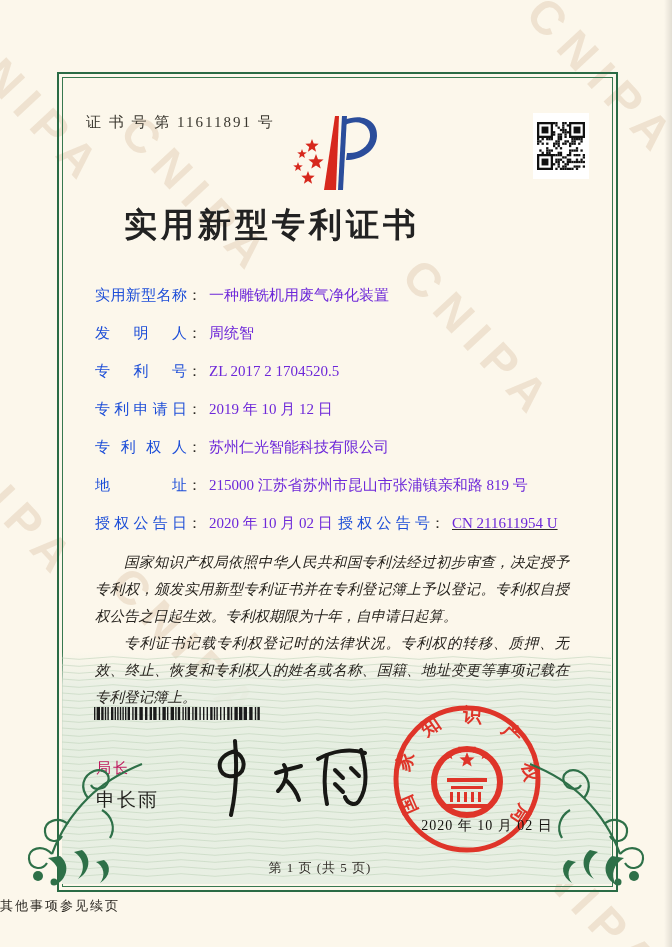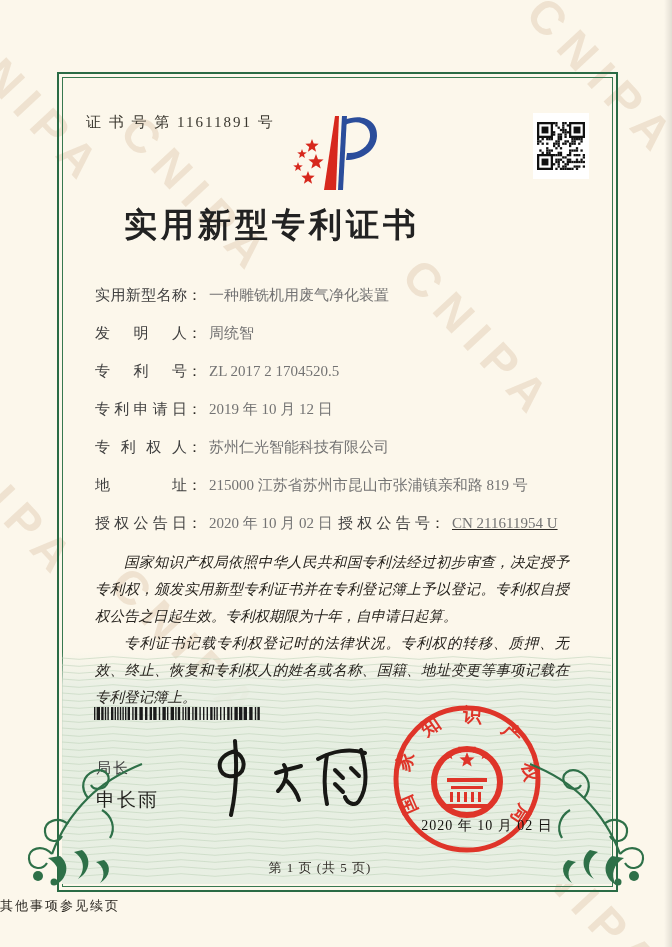--- a/index.html
+++ b/index.html
@@ -28,33 +28,33 @@
     letter-spacing:2px;color:#3a372f;}
   .logo{position:absolute;left:282px;top:110px;width:100px;height:88px;z-index:3;}
   .qr-box{position:absolute;left:533px;top:113px;width:56px;height:66px;background:#fff;
     z-index:3;display:flex;align-items:center;justify-content:center;}
   .title{position:absolute;left:0;top:203px;width:544px;text-align:center;z-index:3;
     font-size:33px;font-weight:bold;letter-spacing:4px;color:#222;}
   
   .fields{position:absolute;left:95px;top:286px;width:495px;z-index:3;font-size:15px;}
   .field-row{position:relative;height:20px;margin-bottom:18px;white-space:nowrap;}
   .flabel{display:inline-block;width:92px;text-align:justify;text-align-last:justify;
-    vertical-align:top;color:#404040;}
+    vertical-align:top;color:#1d4ed8;}
   .fcolon{display:inline-block;color:#2d2a24;}
-  .fvalue{margin-left:7px;color:#737373;}
+  .fvalue{margin-left:7px;color:#6d28d9;}
   .pair2{position:absolute;left:243px;top:0;text-decoration:underline;}
   
   .paras{position:absolute;left:95px;top:549px;width:474px;z-index:3;
     font-size:14.5px;line-height:27px;font-style:italic;color:#26231e;}
   .paras p{margin:0;text-indent:2em;text-align:justify;}
   
   .barcode{position:absolute;left:94px;top:707px;z-index:3;}
   
   .sig-title{position:absolute;left:96px;top:759px;z-index:3;font-size:15px;
-    font-family:"Liberation Sans","DejaVu Sans",sans-serif;color:#404040;letter-spacing:2px;}
+    font-family:"Liberation Sans","DejaVu Sans",sans-serif;color:#be185d;letter-spacing:2px;}
   .sig-name{position:absolute;left:96px;top:787px;z-index:3;font-size:19px;
     font-family:"Liberation Sans","DejaVu Sans",sans-serif;color:#1f1e1b;letter-spacing:2px;}
   .handwriting{position:absolute;left:198px;top:737px;z-index:3;}
   
   .seal{position:absolute;left:390px;top:702px;width:154px;height:158px;z-index:4;opacity:.93;}
   .seal-date{position:absolute;left:398px;top:817px;width:178px;z-index:5;text-align:center;
     font-size:14px;letter-spacing:1px;color:#15130f;}
   
   .orn{position:absolute;width:126px;height:136px;z-index:4;}
   .orn-l{left:24px;top:758px;}

